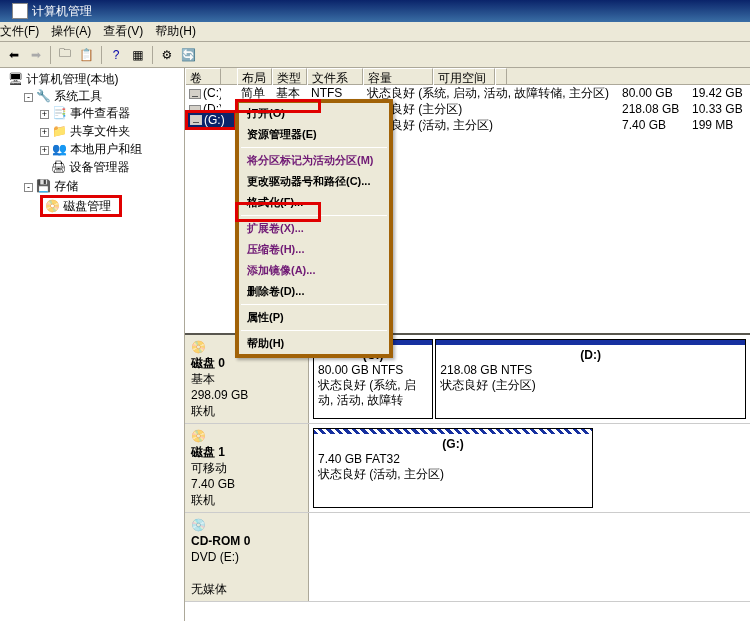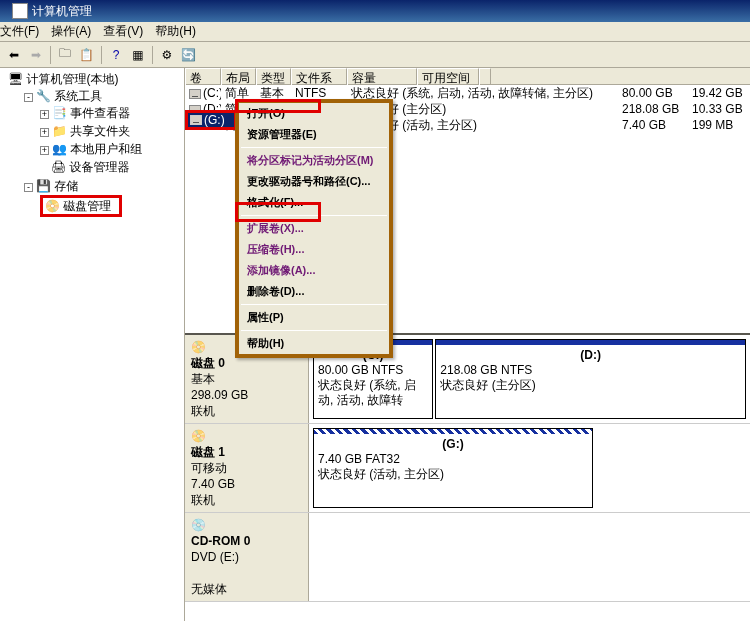--- a/index.html
+++ b/index.html
@@ -40,21 +40,21 @@
   .diskinfo { width: 124px; padding: 4px 6px; background: #ece9d8; border-right: 1px solid #aca899; font-size: 12px; line-height: 16px; }
   .diskinfo b { display: block; }
   .diskparts { flex: 1; display: flex; padding: 4px; gap: 2px; align-items: stretch; }
   .part { border: 1px solid #000; flex: 1; padding: 2px 4px; font-size: 12px; line-height: 15px; position: relative; }
   .part .topbar { height: 5px; position: absolute; top: 0; left: 0; right: 0; }
   .part .lbl { margin-top: 6px; display: block; font-weight: bold; text-align: center; }
   .part .sub { display: block; }
   .topbar.blue { background: #1630a0; }
   .topbar.hatch { background: repeating-linear-gradient(45deg, #1630a0, #1630a0 3px, #fff 3px, #fff 6px); }
   .c-vol { width: 36px; }
-  .c-layout { width: 35px; }
+  .c-layout { width: 35px; margin-left: 16px; }
   .c-type { width: 35px; }
   .c-fs { width: 56px; }
   .c-status { flex: 1; min-width: 250px; }
   .c-cap { width: 70px; }
   .c-free { width: 62px; }
   .c-extra { width: 12px; }
 </style>
 </head>
 <body>
 

